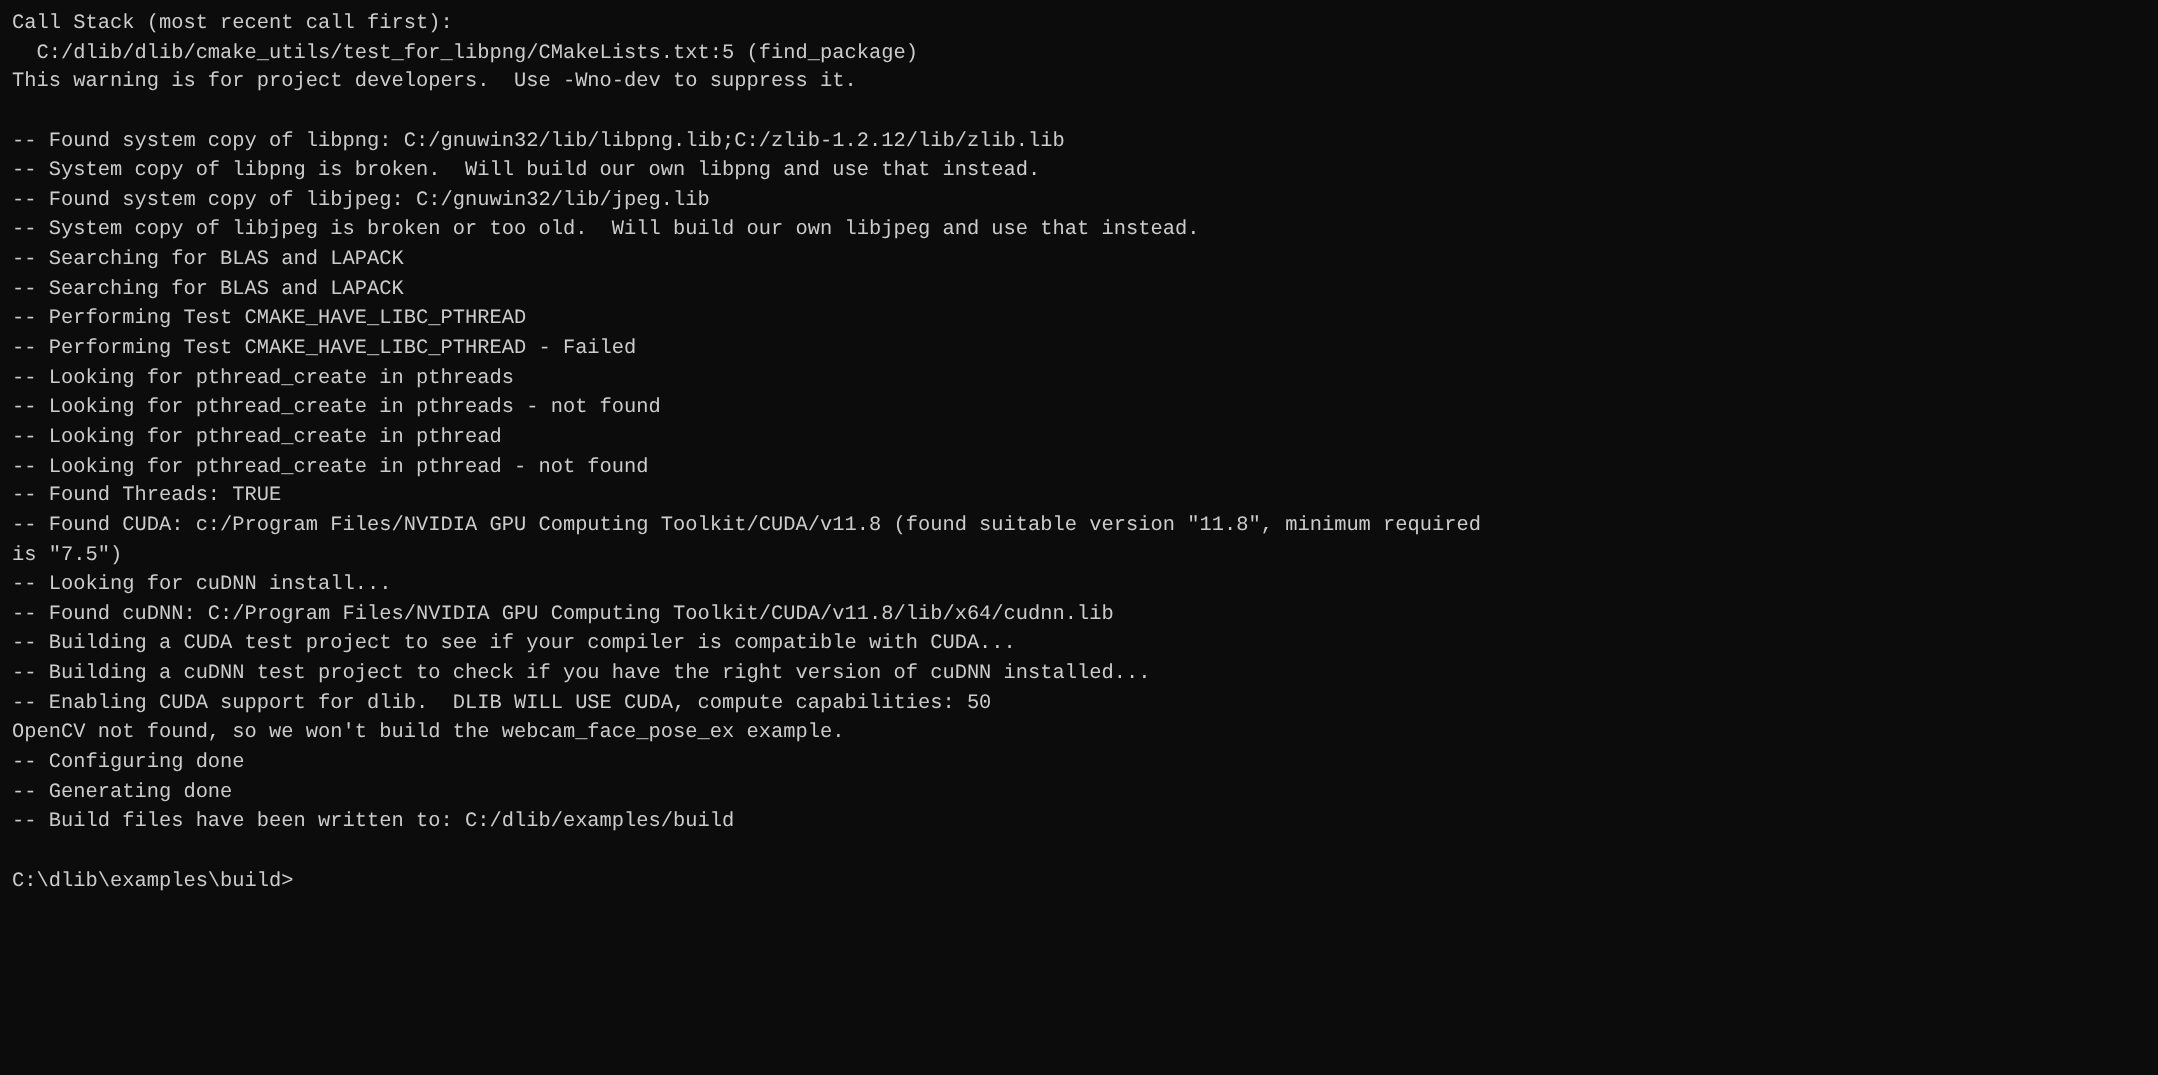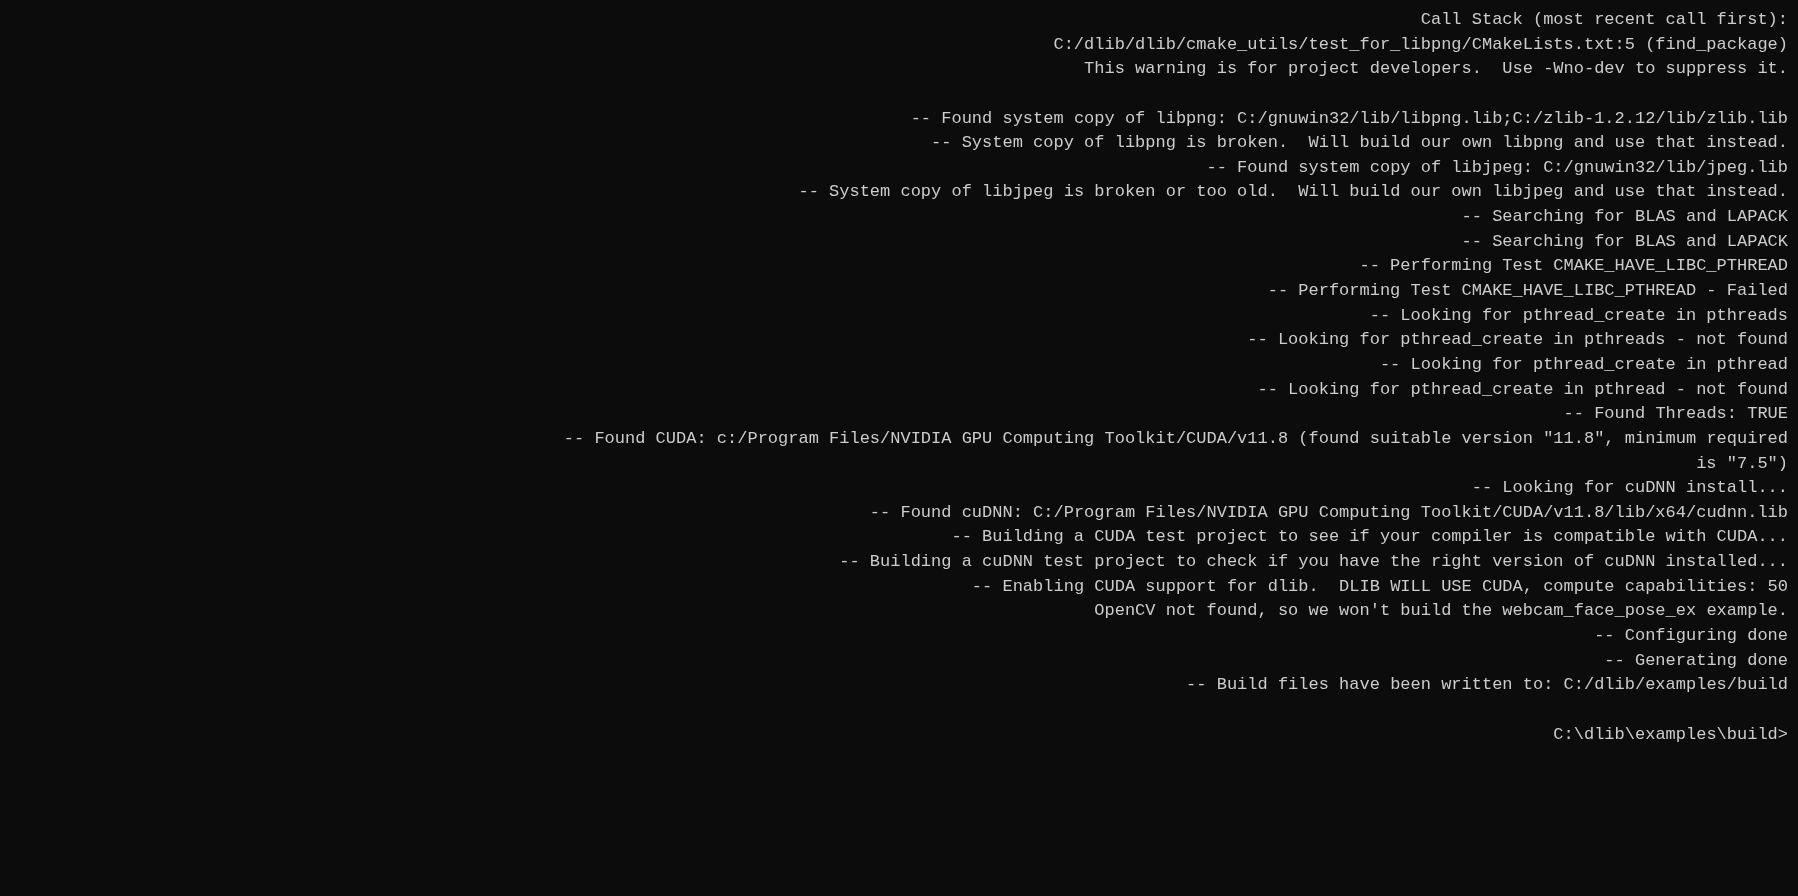--- a/index.html
+++ b/index.html
@@ -17,19 +17,18 @@
       width: 1798px;
       min-height: 896px;
       overflow-x: hidden;
     }
     .terminal-content {
       white-space: pre;
     }
     .line {
       display: block;
       white-space: pre;
-      text-align: right;
     }
   </style>
 </head>
 <body>
 
 <div class="terminal-content" id="terminal-container"><span class="line">Call Stack (most recent call first):</span><span class="line">  C:/dlib/dlib/cmake_utils/test_for_libpng/CMakeLists.txt:5 (find_package)</span><span class="line">This warning is for project developers.  Use -Wno-dev to suppress it.</span><span class="line">&nbsp;</span><span class="line">-- Found system copy of libpng: C:/gnuwin32/lib/libpng.lib;C:/zlib-1.2.12/lib/zlib.lib</span><span class="line">-- System copy of libpng is broken.  Will build our own libpng and use that instead.</span><span class="line">-- Found system copy of libjpeg: C:/gnuwin32/lib/jpeg.lib</span><span class="line">-- System copy of libjpeg is broken or too old.  Will build our own libjpeg and use that instead.</span><span class="line">-- Searching for BLAS and LAPACK</span><span class="line">-- Searching for BLAS and LAPACK</span><span class="line">-- Performing Test CMAKE_HAVE_LIBC_PTHREAD</span><span class="line">-- Performing Test CMAKE_HAVE_LIBC_PTHREAD - Failed</span><span class="line">-- Looking for pthread_create in pthreads</span><span class="line">-- Looking for pthread_create in pthreads - not found</span><span class="line">-- Looking for pthread_create in pthread</span><span class="line">-- Looking for pthread_create in pthread - not found</span><span class="line">-- Found Threads: TRUE</span><span class="line">-- Found CUDA: c:/Program Files/NVIDIA GPU Computing Toolkit/CUDA/v11.8 (found suitable version "11.8", minimum required</span><span class="line">is "7.5")</span><span class="line">-- Looking for cuDNN install...</span><span class="line">-- Found cuDNN: C:/Program Files/NVIDIA GPU Computing Toolkit/CUDA/v11.8/lib/x64/cudnn.lib</span><span class="line">-- Building a CUDA test project to see if your compiler is compatible with CUDA...</span><span class="line">-- Building a cuDNN test project to check if you have the right version of cuDNN installed...</span><span class="line">-- Enabling CUDA support for dlib.  DLIB WILL USE CUDA, compute capabilities: 50</span><span class="line">OpenCV not found, so we won't build the webcam_face_pose_ex example.</span><span class="line">-- Configuring done</span><span class="line">-- Generating done</span><span class="line">-- Build files have been written to: C:/dlib/examples/build</span><span class="line">&nbsp;</span><span class="line">C:\dlib\examples\build&gt;</span></div>
 
 </body></html>

